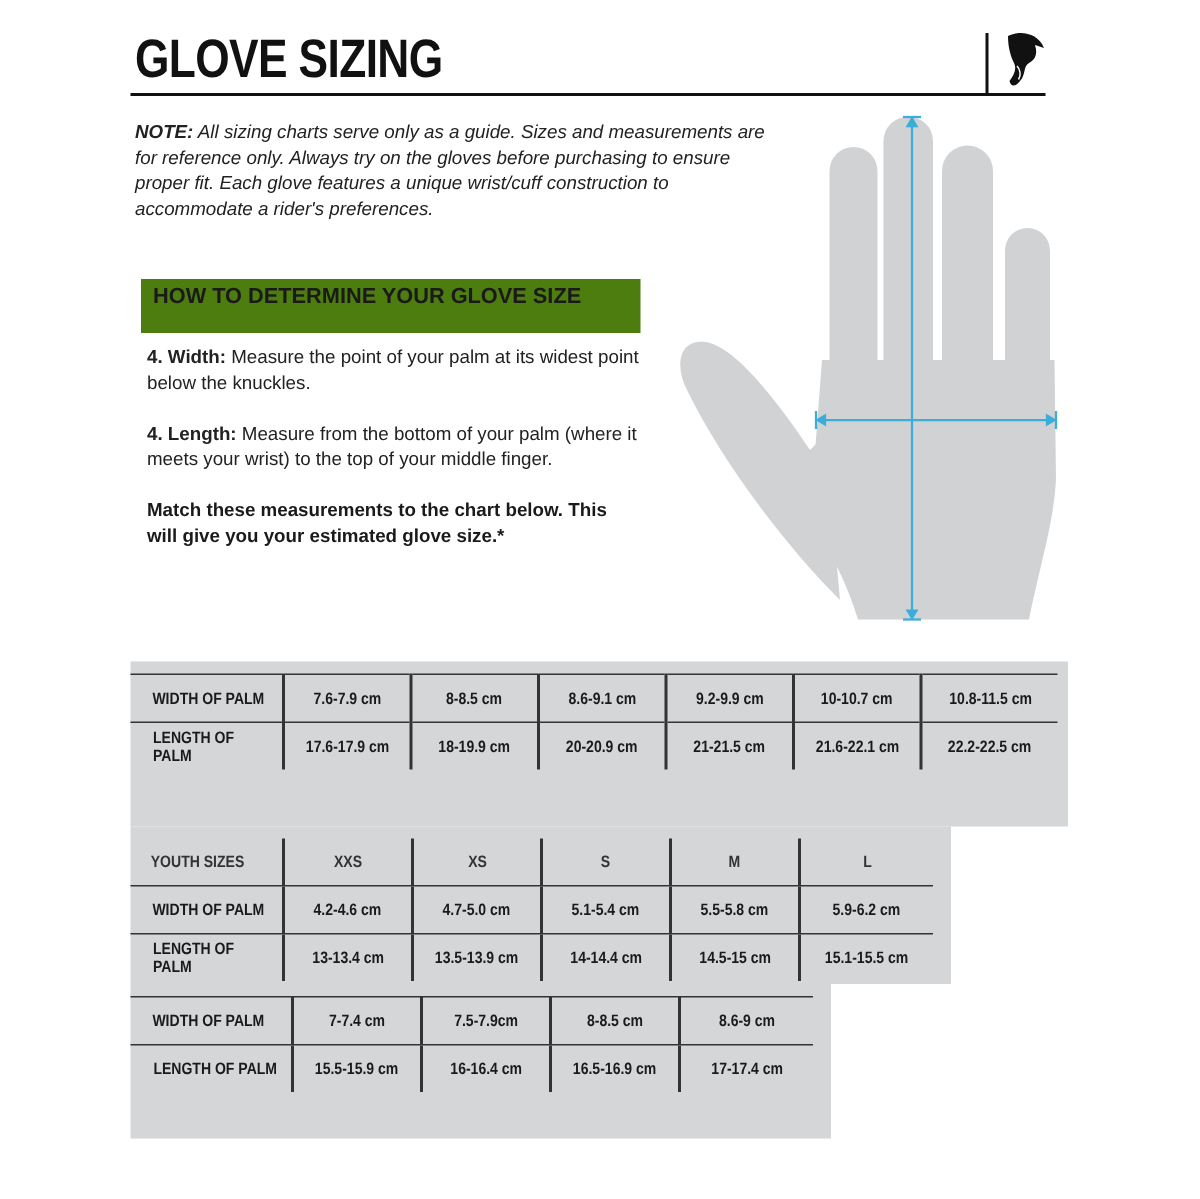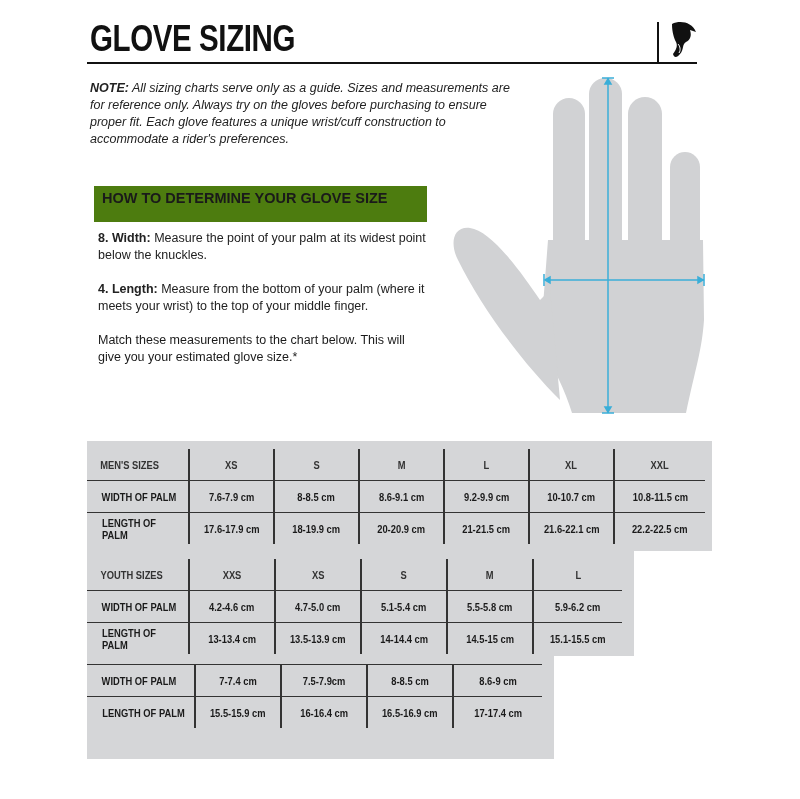--- a/index.html
+++ b/index.html
@@ -7,21 +7,21 @@
   .title { position:absolute; left:90px; top:18px; font-family:"Liberation Sans", sans-serif; font-weight:bold; font-size:36px; letter-spacing:-0.5px; transform:scaleX(0.82); transform-origin:left top; color:#111; }
   .title-rule { position:absolute; left:87px; top:62px; width:610px; height:2px; background:#111; }
   .logo-divider { position:absolute; left:657px; top:22px; width:2px; height:40px; background:#111; }
   .logo { position:absolute; left:668px; top:20px; width:30px; height:40px; }
   .note { position:absolute; left:90px; top:80px; width:420px; font-size:12.5px; line-height:17px; color:#222;font-style:italic; }
   .note b { font-weight:bold; }
   .howto { position:absolute; left:94px; top:186px; width:333px; height:36px; background:#4d7c0f; }
   .howto span { position:absolute; left:8px; top:4px; font-weight:bold; font-size:14.5px; color:#1a1a1a; }
   .steps { position:absolute; left:98px; top:230px; width:330px; font-size:12.5px; line-height:17px; color:#222; }
   .steps p { margin:0 0 17px 0; }
-  .steps .match { font-weight:normal; color:#1a1a1a; }
+  .steps .match { font-weight:bold; color:#1a1a1a; }
   .hand { position:absolute; left:450px; top:70px; width:270px; height:350px; }
   .tbl { position:absolute; background:#d5d6d8; }
   .tbl table { border-collapse:collapse; position:absolute; left:0; top:8px; font-family:"Liberation Sans", sans-serif; font-weight:bold; font-size:11px; color:#1a1a1a; }
   .tbl td { height:31px; text-align:center; padding:0; transform-origin:center; }
   .tbl td.lbl { text-align:left; padding-left:8px; }
   .tbl td.c { border-left:2px solid #333; }
   .tbl tr.r1 td, .tbl tr.r2 td { border-top:1.5px solid #333;margin-top:24px; }
   .tbl tr.r1 td:first-child, .tbl tr.r2 td:first-child { border-top:1.5px solid #333; }
   .hdr td { color:#333; }
   .cell-txt { display:inline-block; transform:scaleX(0.85); }
@@ -39,21 +39,21 @@
 
 <div class="note">
   <b>NOTE:</b><span> All sizing charts serve only as a guide. Sizes and measurements are for reference only. Always try on the gloves before purchasing to ensure proper fit. Each glove features a unique wrist/cuff construction to accommodate a rider's preferences.</span>
 </div>
 
 <div class="howto">
   <span>HOW TO DETERMINE YOUR GLOVE SIZE</span>
 </div>
 
 <div class="steps">
-  <p><b>8. Width:</b><span> Measure the point of your palm at its widest point below the knuckles.</span></p>
+  <p><b>4. Width:</b><span> Measure the point of your palm at its widest point below the knuckles.</span></p>
   <p><b>4. Length:</b><span> Measure from the bottom of your palm (where it meets your wrist) to the top of your middle finger.</span></p>
   <p class="match">Match these measurements to the chart below. This will give you your estimated glove size.*</p>
 </div>
 
 <svg class="hand" viewBox="0 0 270 350">
   <g fill="#d1d2d4">
 
     <rect x="103" y="28" width="32" height="180" rx="16"></rect>
 
     <rect x="139" y="8" width="33" height="200" rx="16"></rect>
@@ -85,29 +85,20 @@
     <colgroup>
         <col style="width:102px">
         <col style="width:85px">
         <col style="width:85px">
         <col style="width:85px">
         <col style="width:85px">
         <col style="width:85px">
         <col style="width:91px">
       </colgroup>
     <tbody>
-        <tr class="hdr">
-      <td class="lbl"><span class="cell-txt">MEN'S SIZES</span></td>
-      <td class="c"><span class="cell-txt">XS</span></td>
-      <td class="c"><span class="cell-txt">S</span></td>
-      <td class="c"><span class="cell-txt">M</span></td>
-      <td class="c"><span class="cell-txt">L</span></td>
-      <td class="c"><span class="cell-txt">XL</span></td>
-      <td class="c"><span class="cell-txt">XXL</span></td>
-    </tr>
     <tr class="r1">
       <td class="lbl"><span class="cell-txt">WIDTH OF PALM</span></td>
       <td class="c"><span class="cell-txt">7.6-7.9 cm</span></td>
       <td class="c"><span class="cell-txt">8-8.5 cm</span></td>
       <td class="c"><span class="cell-txt">8.6-9.1 cm</span></td>
       <td class="c"><span class="cell-txt">9.2-9.9 cm</span></td>
       <td class="c"><span class="cell-txt">10-10.7 cm</span></td>
       <td class="c"><span class="cell-txt">10.8-11.5 cm</span></td>
     </tr>
     <tr class="r2">

